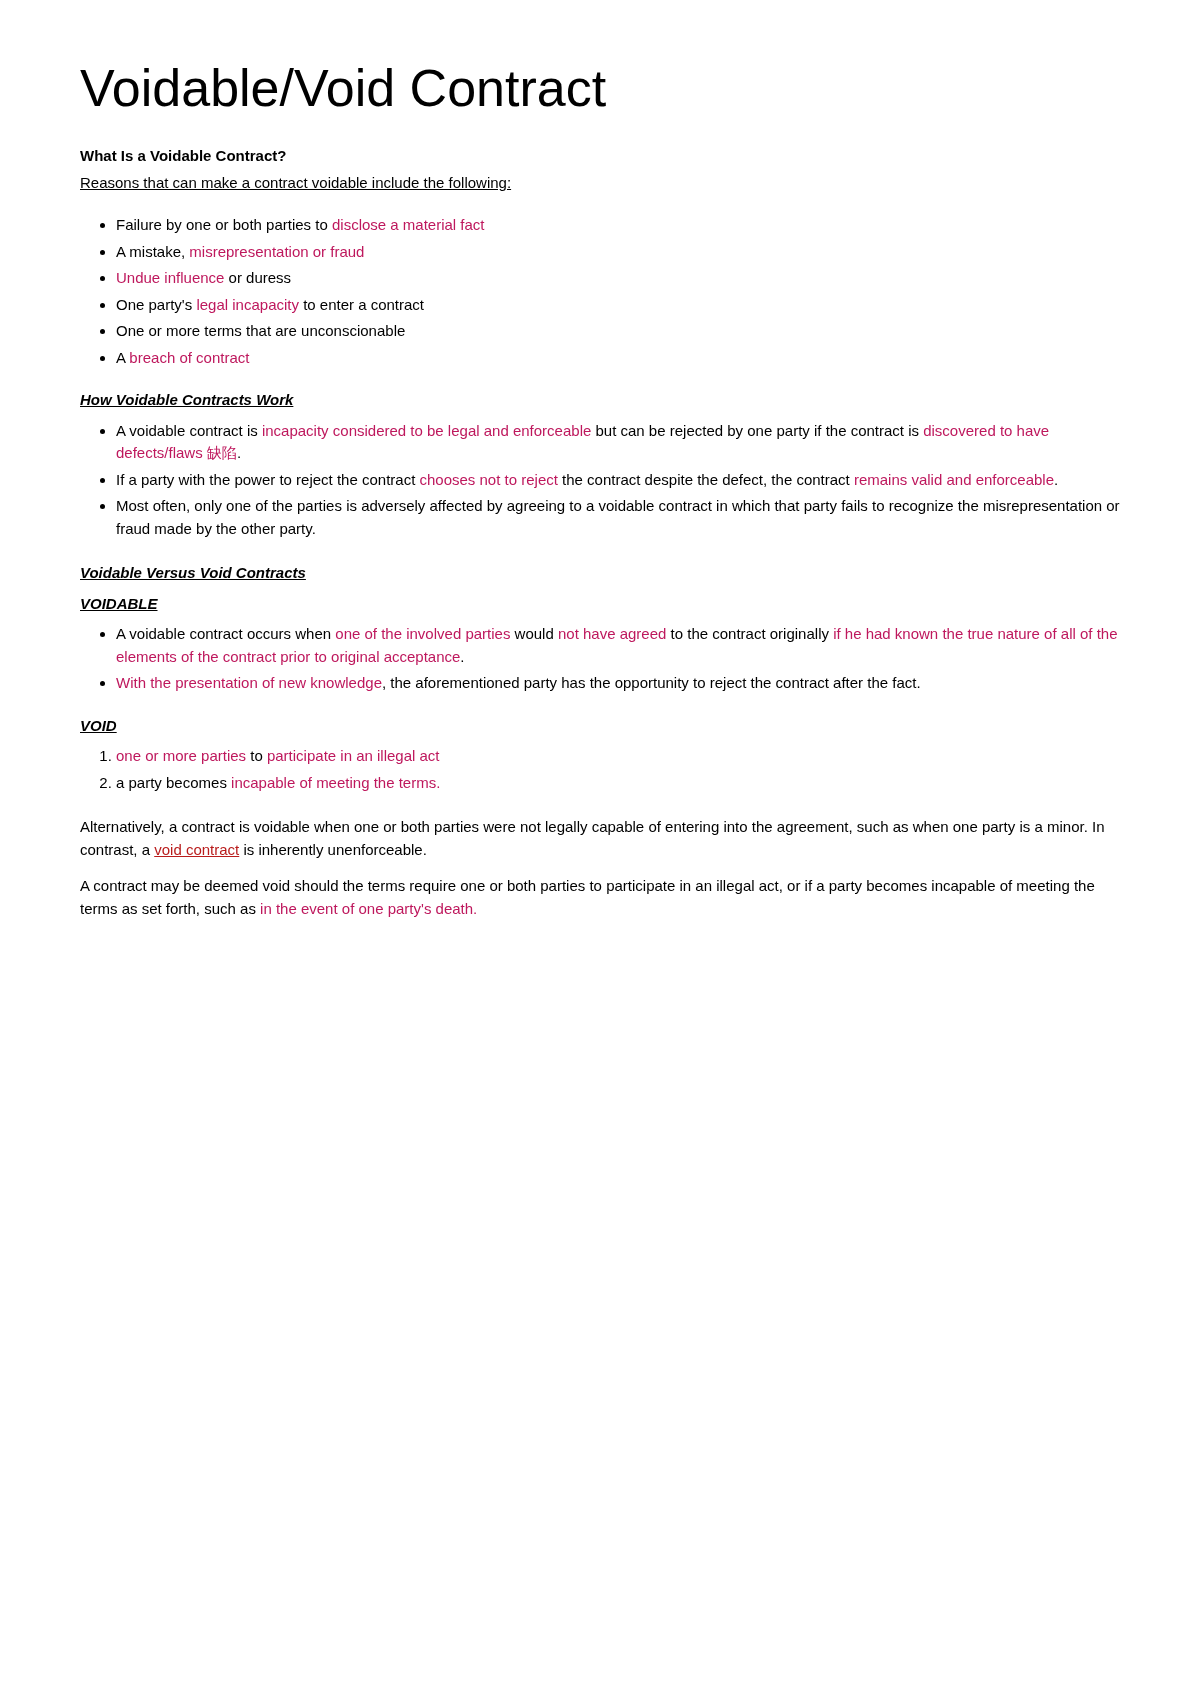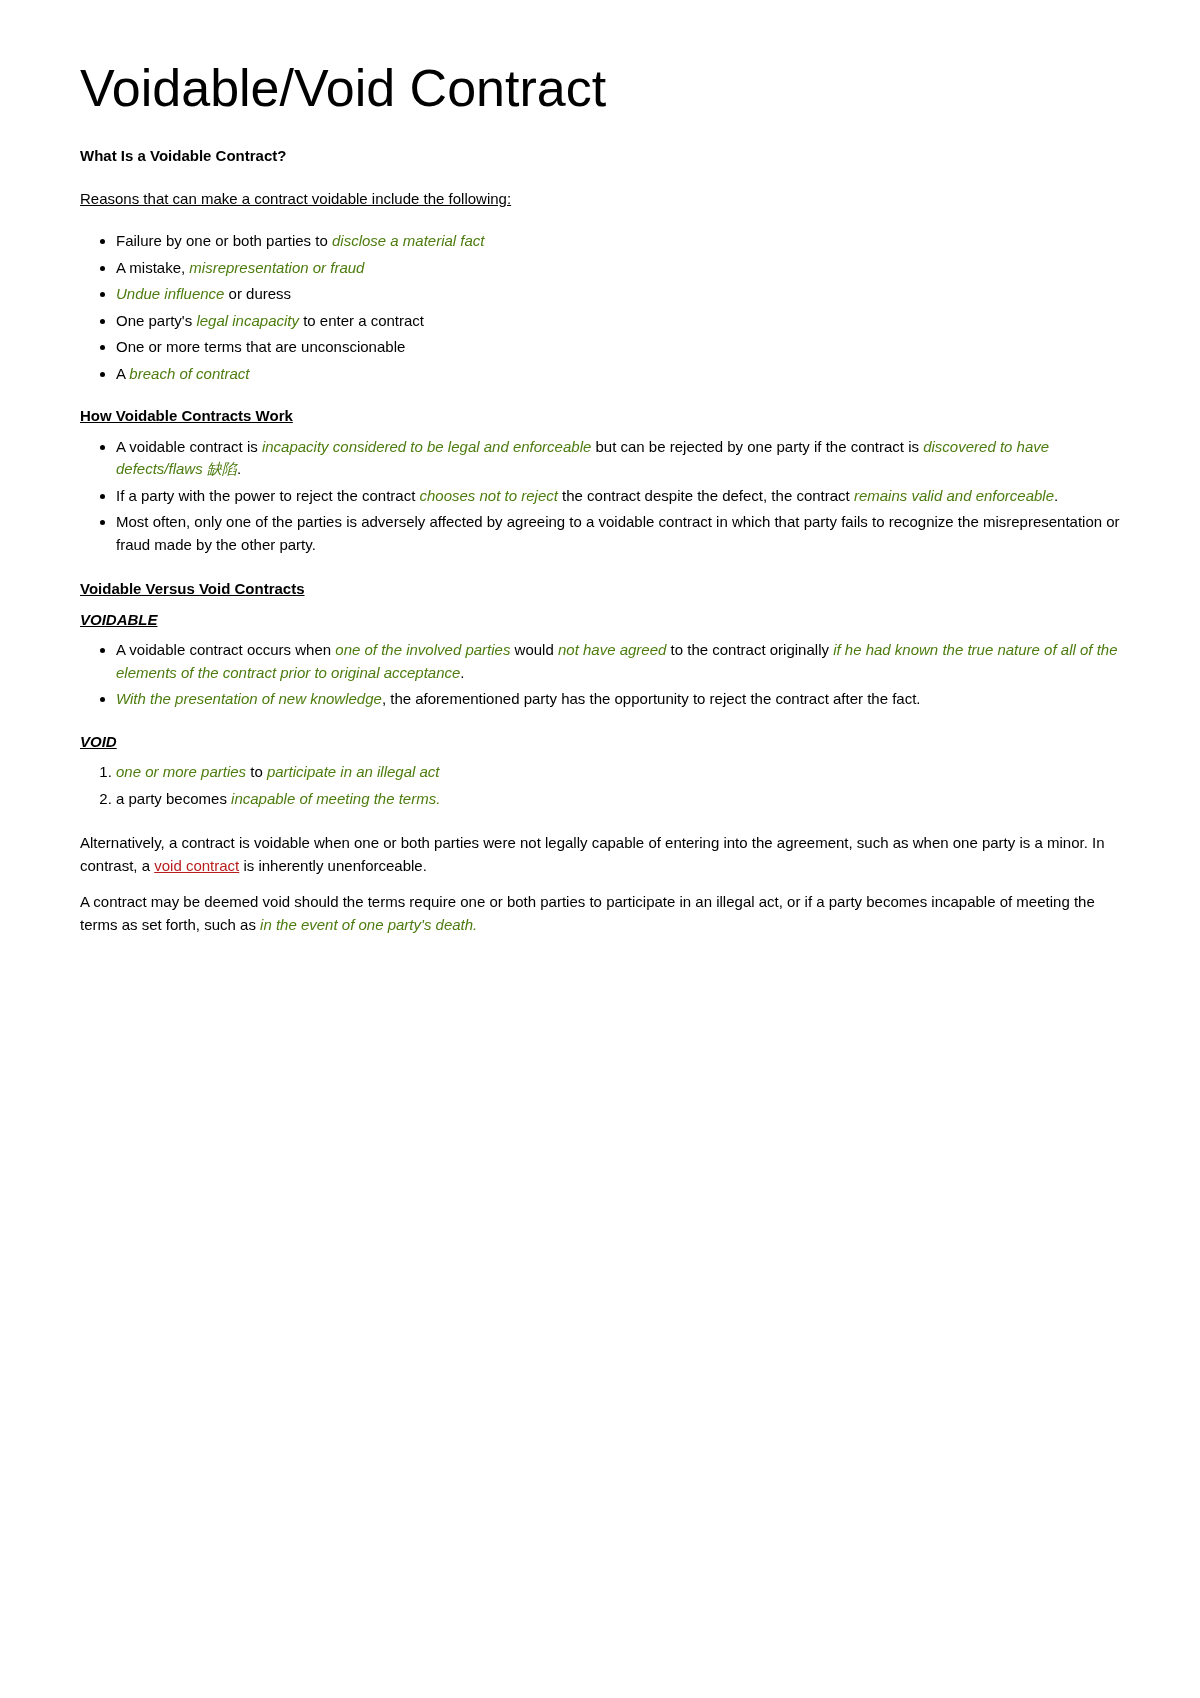--- a/index.html
+++ b/index.html
@@ -26,21 +26,21 @@
       margin-bottom: 28px;
       line-height: 1.1;
     }
 
     .intro-section {
       margin-bottom: 20px;
     }
 
     .intro-question {
       font-weight: bold;
-      margin-bottom: 20px;
+      margin-bottom: 4px;
     }
 
     .intro-desc {
       margin-bottom: 4px;
     }
 
     .intro-underline {
       text-decoration: underline;
       display: block;
     }
@@ -57,26 +57,26 @@
     ol.main-list-ol {
       margin-left: 36px;
       margin-bottom: 16px;
     }
 
     ol.main-list-ol li {
       margin-bottom: 4px;
     }
 
     .red {
-      color: #4d7c0f;
-      font-style: italic;
+      color: #be185d;
     }
 
     .section-heading {
       font-weight: bold;
+      font-style: italic;
       text-decoration: underline;
       margin-bottom: 8px;
       margin-top: 0;
     }
 
     .sub-heading {
       font-weight: bold;
       font-style: italic;
       text-decoration: underline;
       margin-bottom: 8px;

